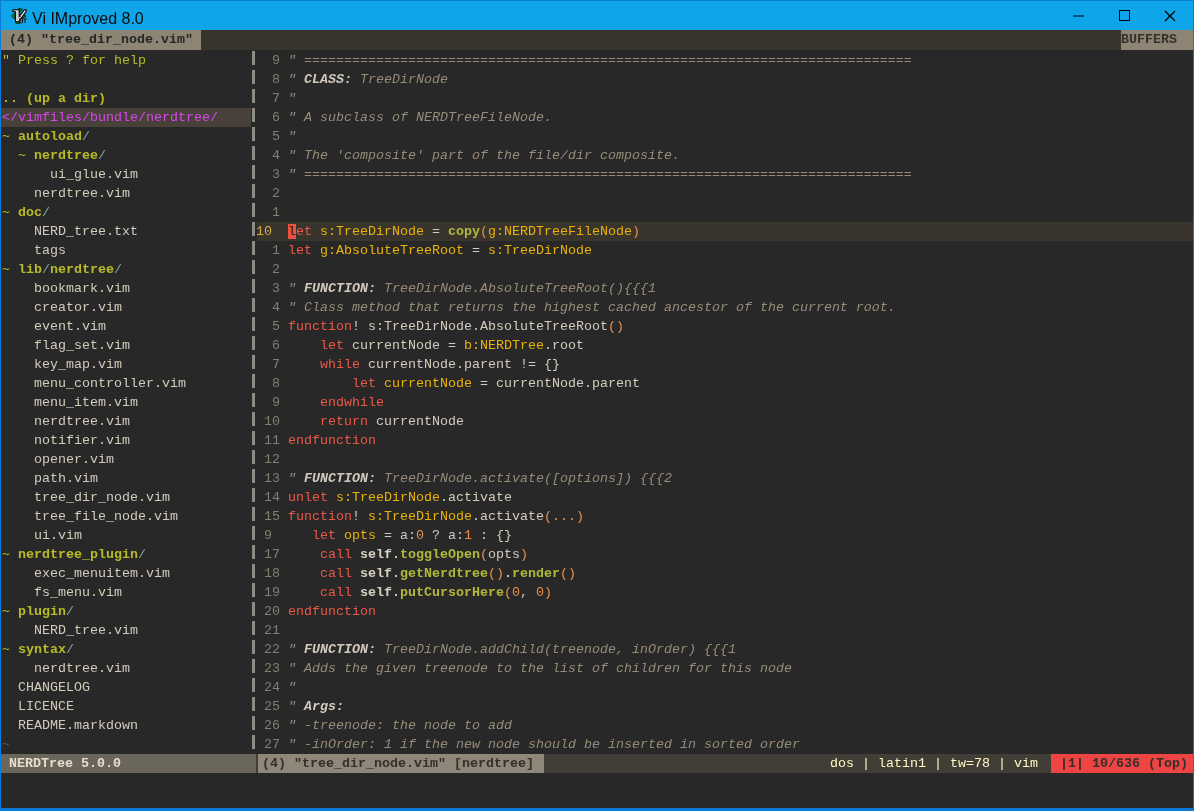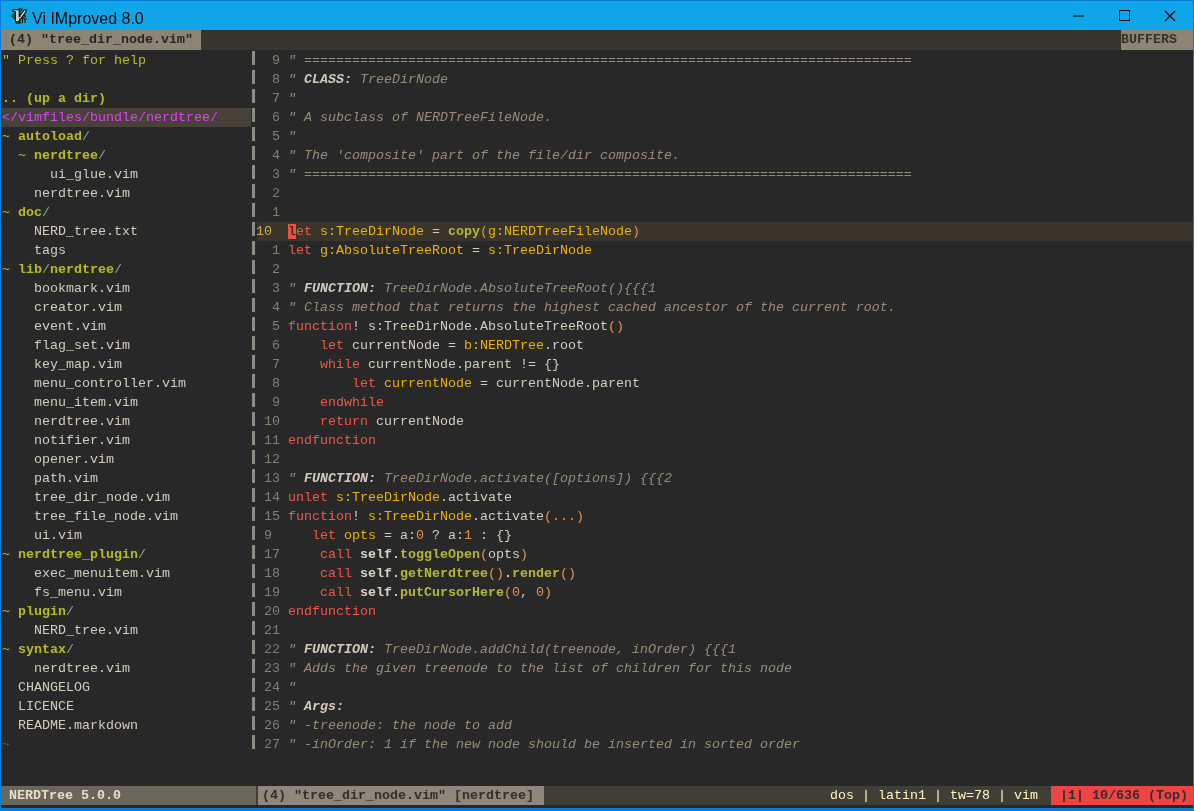--- a/index.html
+++ b/index.html
@@ -30,21 +30,21 @@
 .sb { color:#d8d1c1; font-weight:bold; }
 .n  { color:#847e70; }
 .cn { color:#d4ae45; }
 .cur { background:#ef4f3c; color:#1c1c1c; }
 .y  { color:#b8bb26; }
 .yb { color:#b8bb26; font-weight:bold; }
 .bl { color:#83a598; }
 .f  { color:#d3ccbc;text-align:right; }
 .rr { color:#d946ef; }
 .nt { color:#5f594f; }
-#status { position:absolute; left:0; top:753px; right:0; height:19px; background:#413d37;margin-top:32px; }
+#status { position:absolute; left:0; top:753px; right:0; height:19px; background:#413d37; }
 #st-nerd { position:absolute; left:0; top:0; width:255px; height:19px; background:#6b665c;
   color:#e6ddca; font-weight:bold; padding-left:8px; }
 #st-file { position:absolute; left:257px; top:0; width:286px; height:19px; background:#8f8779;
   color:#332f29; font-weight:bold; padding-left:4px; }
 #st-info { position:absolute; right:147px; top:0; height:19px; color:#fef9c3; }
 #st-pos { position:absolute; right:0; top:0; width:142px; height:19px; background:#ef4444;
   color:#332f29; font-weight:bold; padding-left:9px; }
 #btns { font-size:0; position:absolute; right:0; top:0; height:29px; }
 .wbtn { display:inline-block; width:46px; height:29px; position:relative; }
 svg { display:block; }

